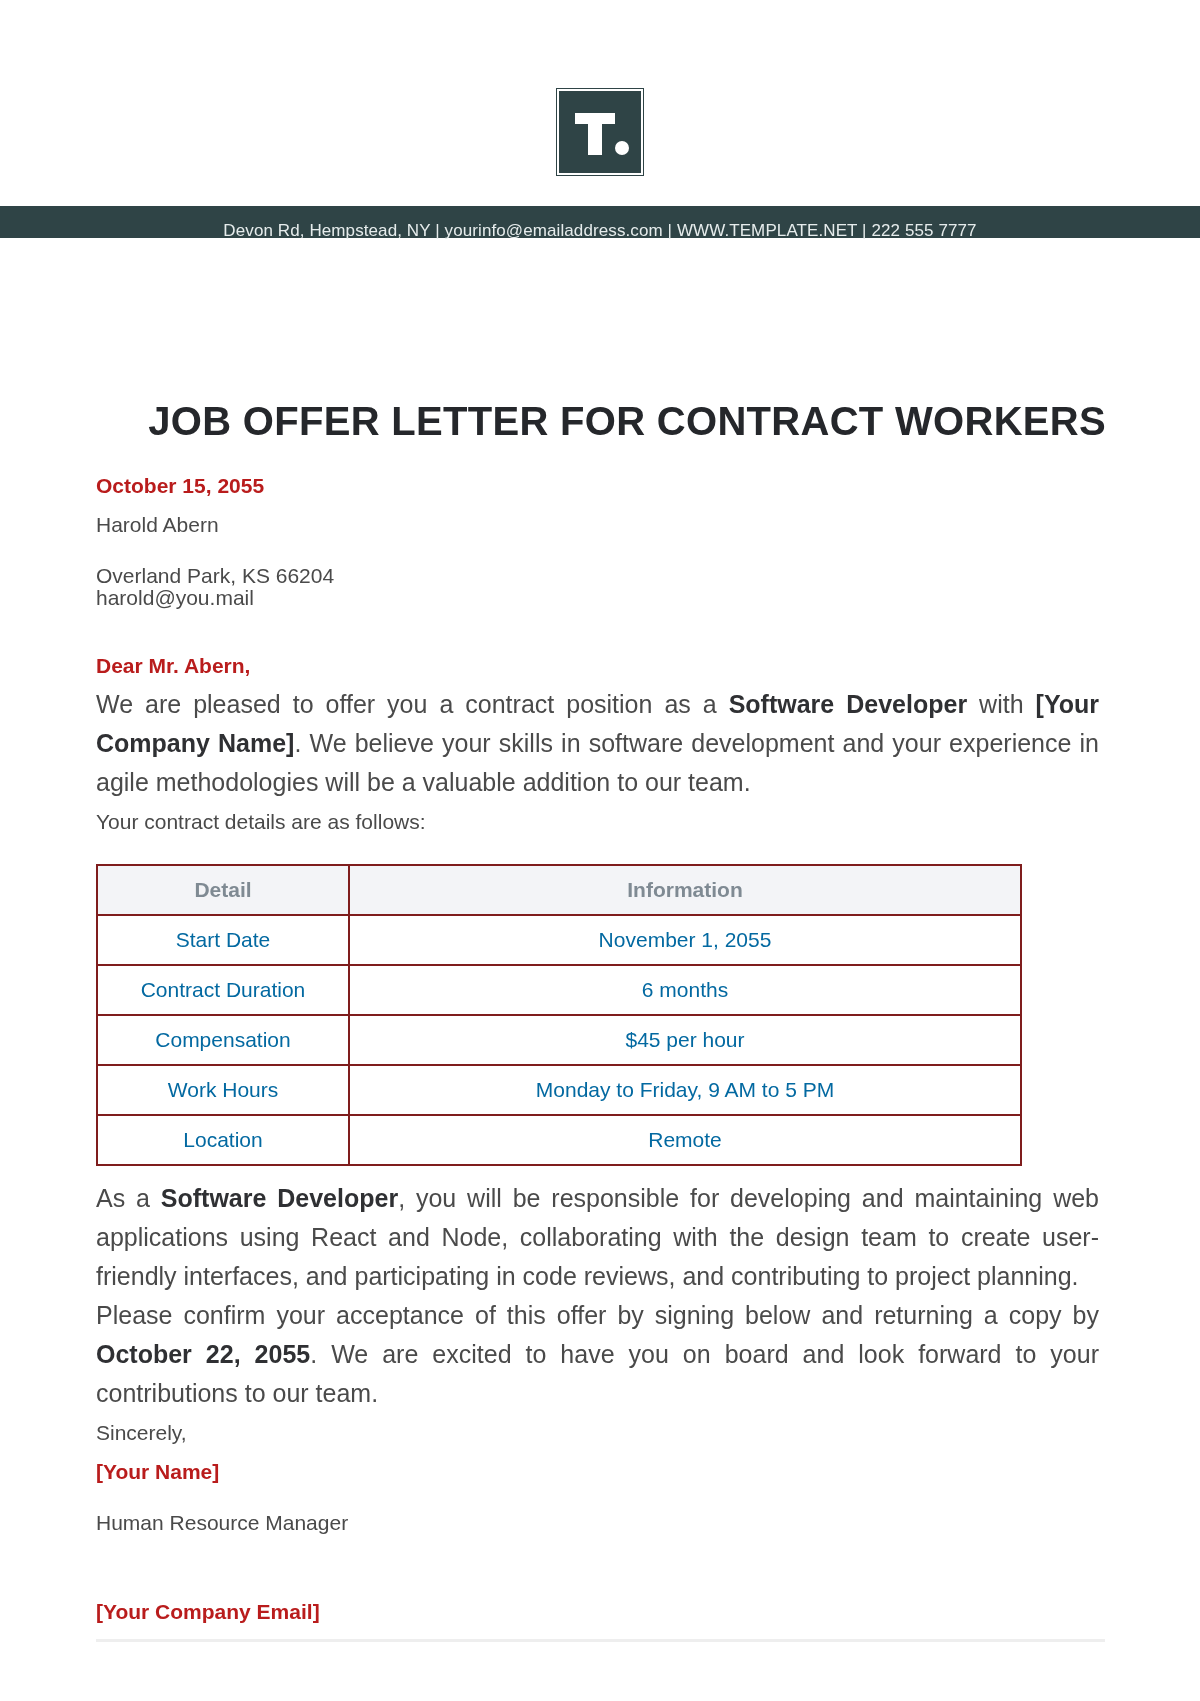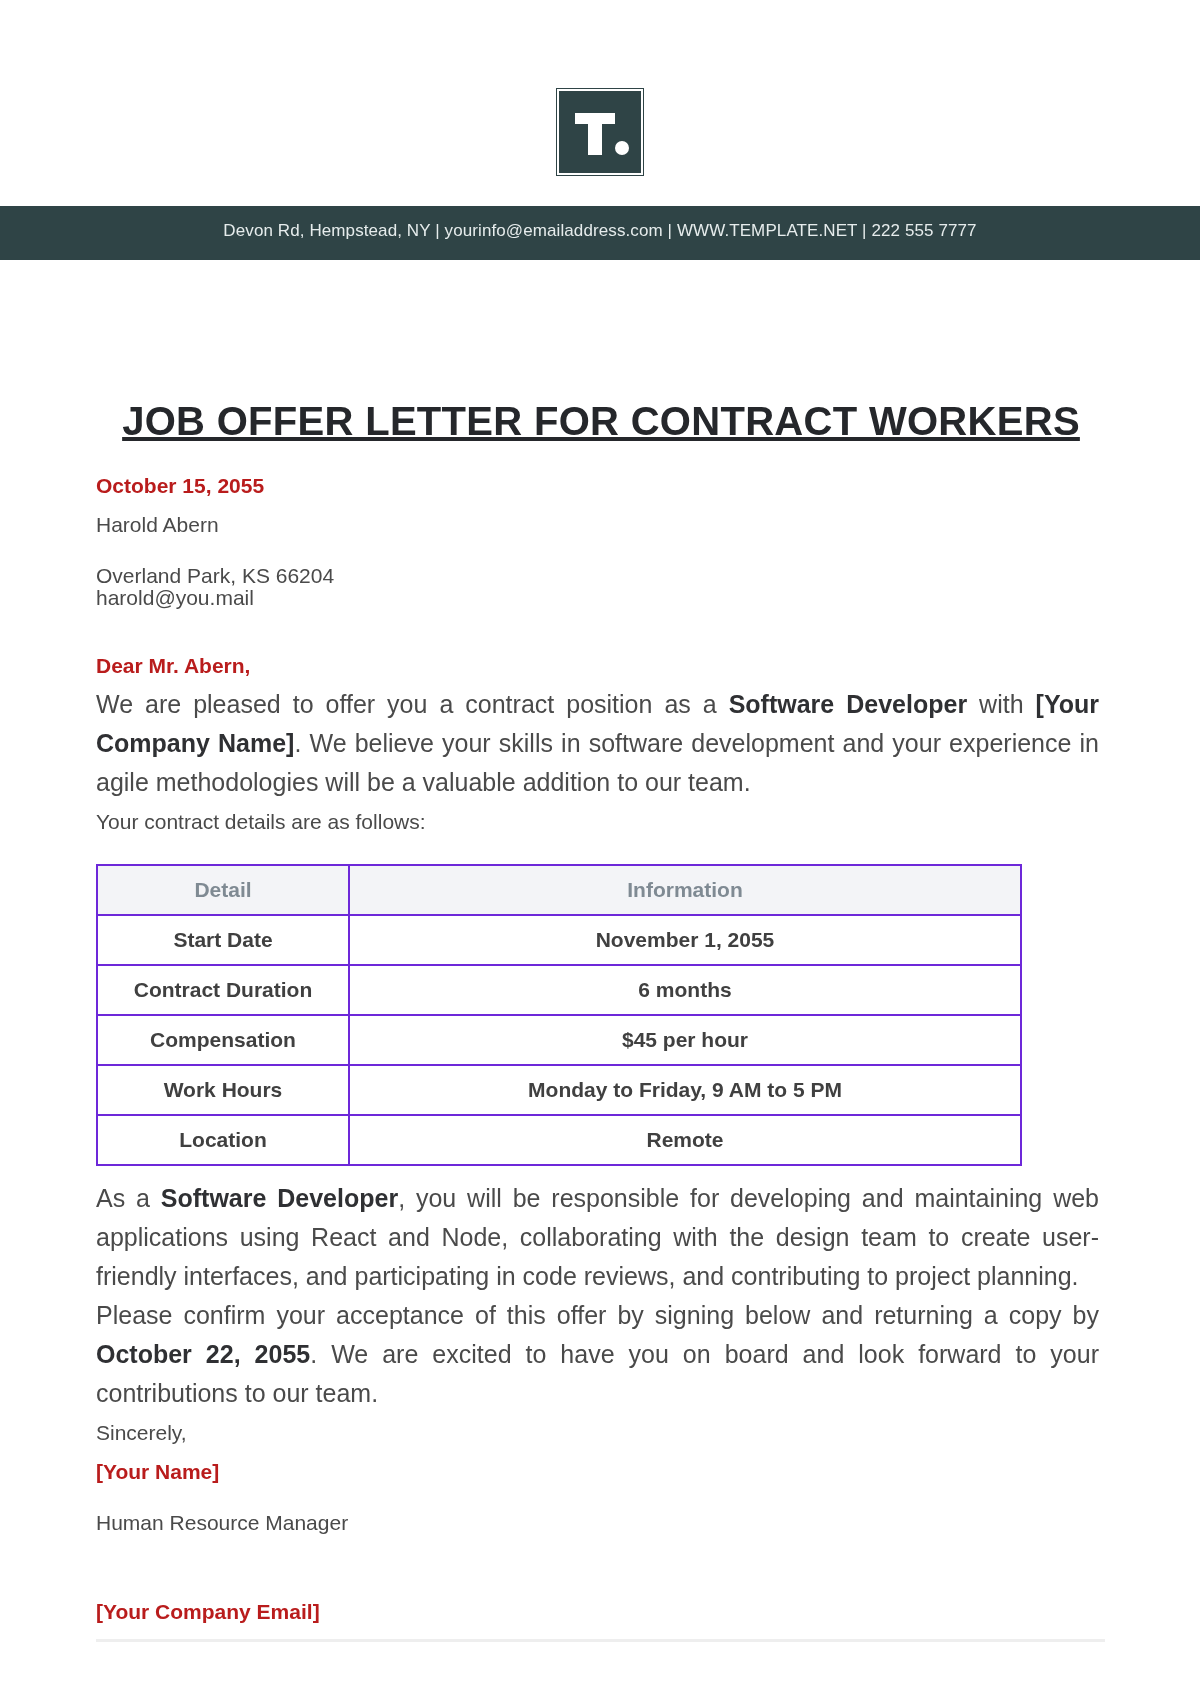--- a/index.html
+++ b/index.html
@@ -55,47 +55,46 @@
       width: 14px;
       height: 14px;
       border-radius: 50%;
       background: #ffffff;
     }
     .contact-bar {
       position: absolute;
       top: 206px;
       left: 0;
       width: 1200px;
-      height: 54px;
+      height: 32px;
       background: #2f4446;
       color: #e6ecec;
       font-size: 17px;
       line-height: 49px;
       text-align: center;
       letter-spacing: 0.1px;
     }
     .content {
       position: absolute;
       left: 96px;
       top: 0;
       width: 1003px;
     }
     .title {
       position: absolute;
       top: 396px;
       left: 0;
       width: 1010px;
-      text-align: center;
+      text-align: right;
       font-size: 40px;
       font-weight: bold;
       color: #25272b;
       letter-spacing: 0.3px;
       margin: 0;
       line-height: 50px;
-      text-decoration: underline;
     }
     .line {
       position: absolute;
       left: 0;
       font-size: 21px;
       line-height: 39px;
       margin: 0;
       white-space: nowrap;
     }
     .bold {
@@ -117,34 +116,33 @@
     }
     table.details {
       position: absolute;
       top: 864px;
       left: 0;
       width: 926px;
       border-collapse: collapse;
       font-size: 21px;
     }
     table.details th, table.details td {
-      border: 2px solid #6d28d9;
+      border: 2px solid #7f1d1d;
       text-align: center;
       height: 48px;
       padding: 0;
     }
     table.details th {
       background: #f3f4f7;
       color: #7f8a93;
       font-weight: bold;
       height: 48px;
     }
     table.details td {
-      color: #404040;
-      font-weight: bold;
+      color: #0369a1;
     }
     table.details .col1 { width: 250px; }
     .divider {
       position: absolute;
       top: 1639px;
       left: 0;
       width: 1009px;
       height: 3px;
       background: #eeeeee;
     }

